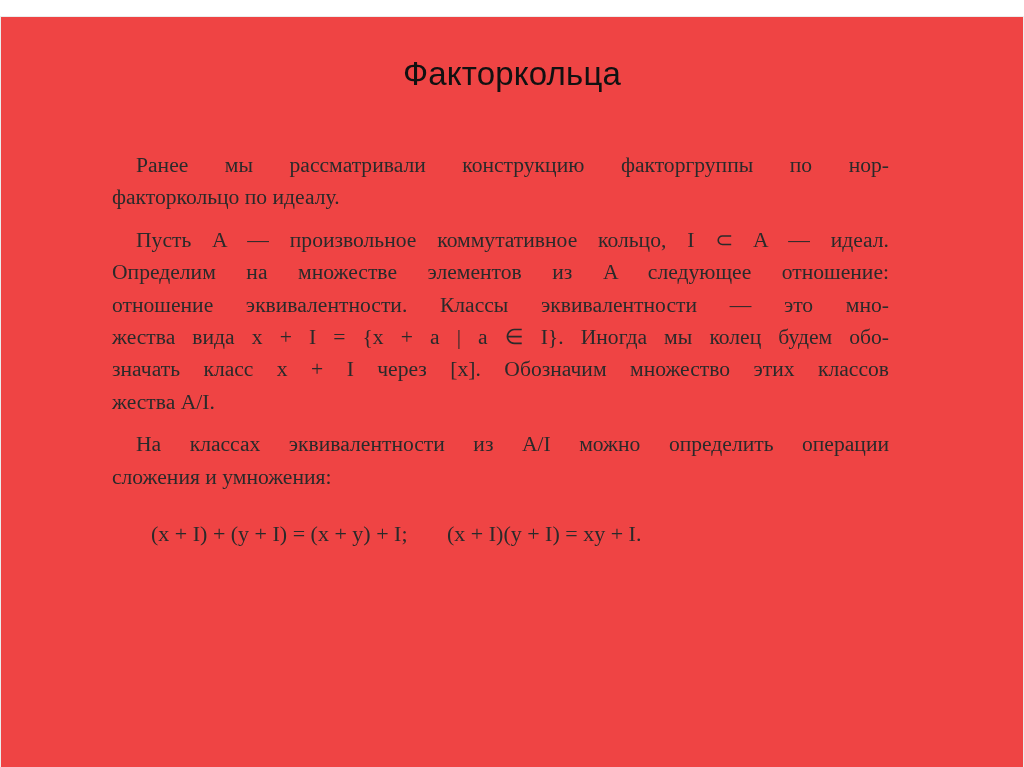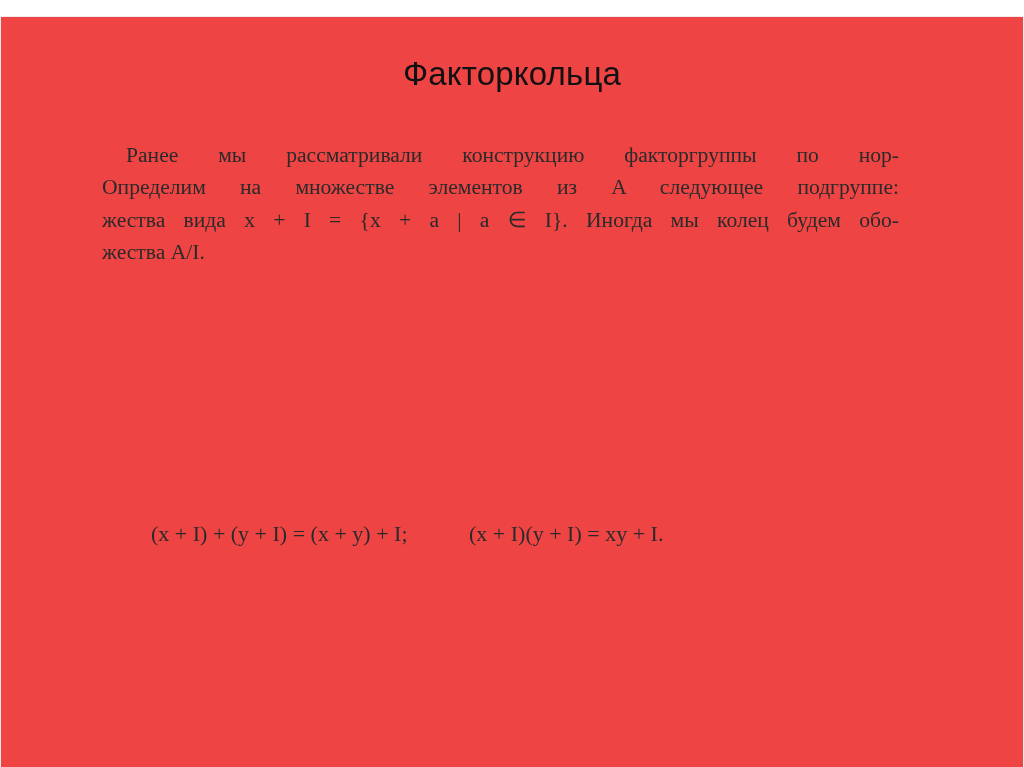--- a/index.html
+++ b/index.html
@@ -1,40 +1,48 @@
 <!DOCTYPE html>
 <html><head>
 <meta charset="utf-8">
 <style>
   html, body { margin:0; padding:0; }
   body { width:1024px; height:767px; background:#ffffff; position:relative; overflow:hidden; }
   .slide { position:absolute; left:0; top:16px; width:1022px; height:765px; border:1px solid #ececec; background:#ef4444; }
   .title { position:absolute; left:0; right:0; top:38px; text-align:center; font-family:"Liberation Sans", sans-serif; font-size:33px; color:#111; letter-spacing:0.2px; }
   .body { position:absolute; left:101px; top:122px; width:797px; font-family:"Liberation Serif", serif; font-size:21.6px; line-height:32.4px; color:#2a2a2a; text-align:justify; }
-  .para { margin:0; text-indent:0; }
+  .para { margin:10px; text-indent:0; }
   .para.indent { text-indent:24px; }
   .line { display:block; white-space:nowrap; text-align-last:justify; text-align:justify; }
   .line.last { text-align-last:left; }
   .formula { position:absolute; left:150px; top:504px; width:700px; font-family:"Liberation Serif", serif; font-size:22px; color:#2a2a2a; white-space:nowrap; }
-  .formula .f2 { margin-left:56px; }
+  .formula .f2 { margin-left:34px; }
 </style>
 </head>
 <body>
 
 <div class="slide">
   <div class="title">Факторкольца</div>
 
   <div class="body">
     <div class="para indent">
       <span class="line">Ранее мы рассматривали конструкцию факторгруппы по нор-</span>
+      <span class="line last" style="text-indent:0">факторкольцо по идеалу.</span>
     </div>
     <div class="para indent">
-      <span class="line" style="text-indent:0">Определим на множестве элементов из A следующее подгруппе:</span>
+      <span class="line">Пусть A — произвольное коммутативное кольцо, I ⊂ A — идеал.</span>
+      <span class="line" style="text-indent:0">Определим на множестве элементов из A следующее отношение:</span>
+      <span class="line" style="text-indent:0">отношение эквивалентности. Классы эквивалентности — это мно-</span>
       <span class="line" style="text-indent:0">жества вида x + I = {x + a | a ∈ I}. Иногда мы колец будем обо-</span>
+      <span class="line" style="text-indent:0">значать класс x + I через [x]. Обозначим множество этих классов</span>
       <span class="line last" style="text-indent:0">жества A/I.</span>
+    </div>
+    <div class="para indent">
+      <span class="line">На классах эквивалентности из A/I можно определить операции</span>
+      <span class="line last" style="text-indent:0">сложения и умножения:</span>
     </div>
   </div>
 
   <div class="formula">
     <span class="f1">(x + I) + (y + I) = (x + y) + I;</span>
     <span class="f2">(x + I)(y + I) = xy + I.</span>
   </div>
 </div>
 
 </body></html>

